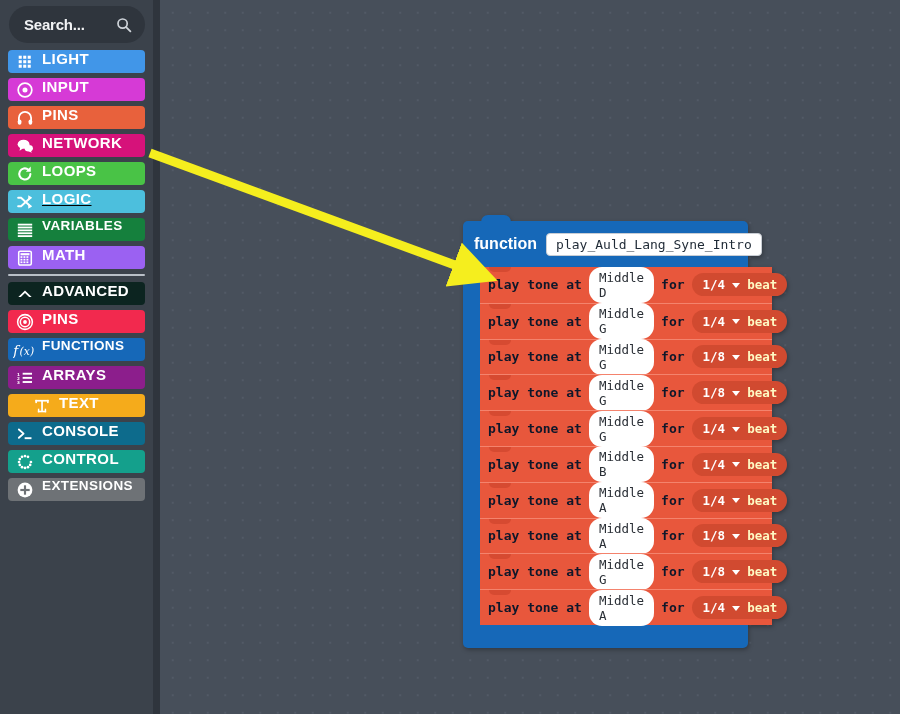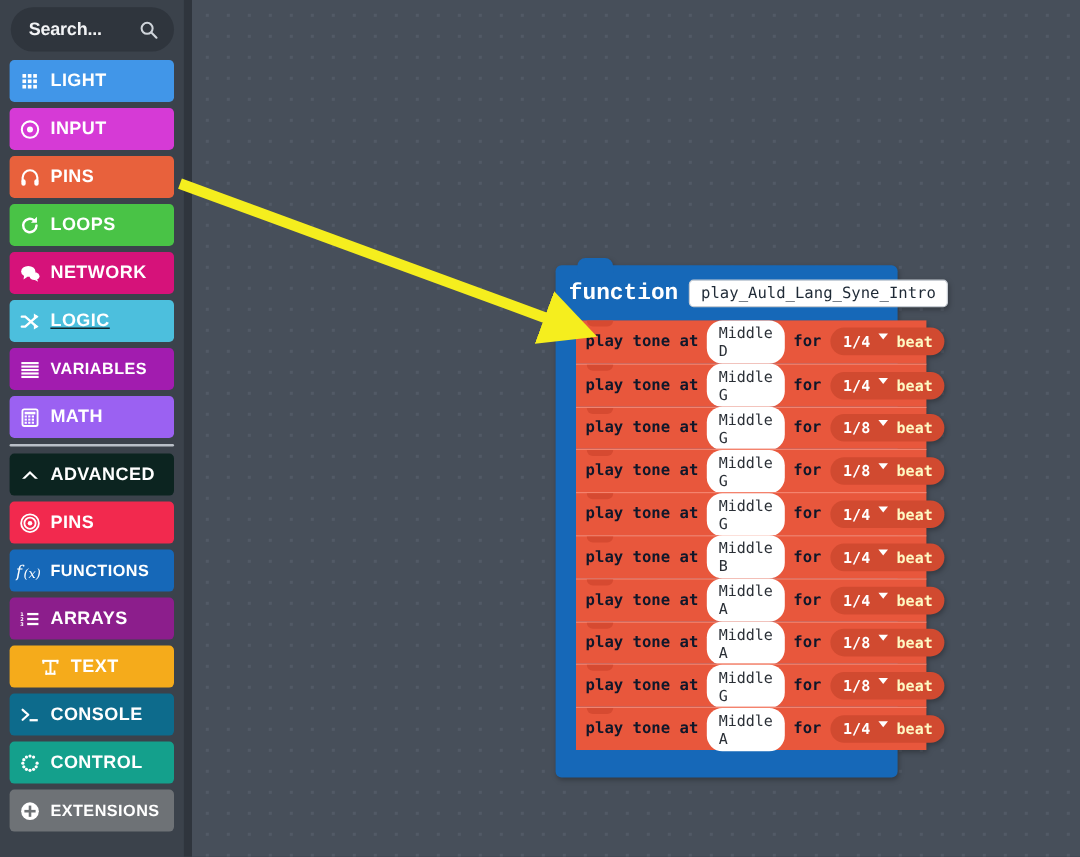--- a/index.html
+++ b/index.html
@@ -49,23 +49,23 @@
     font-size: 15px;
     font-weight: bold;
     letter-spacing: -0.2px;
   }
   .search-glass { width: 16px; height: 16px; flex: 0 0 auto; }
 
   #cat-list { position: absolute; left: 0; top: 50px; width: 153px; }
   .cat {
     position: relative;
     margin: 0 8px 5px 8px;
-    height: 35px;
+    height: 23px;
     border-radius: 4px;
-    display: flex; align-items: center;
+    display: flex; 
     cursor: pointer;
     overflow: hidden;
   }
   .cat .ico {
     width: 34px; flex: 0 0 34px;
     display: flex; align-items: center; justify-content: center;
     color: #fff;
   }
   .cat .ico svg { display: block; }
   .cat .lbl {
@@ -101,22 +101,22 @@
   .fn-head::before {     
     content: "";
     position: absolute;
     left: 18px; top: -6px;
     width: 30px; height: 12px;
     background: #1668b8;
     border-radius: 7px 7px 0 0;
   }
   .fn-word {
     color: #ffffff;
-    font-family: Liberation Mono, monospace;
-    font-size: 19px;
+    font-family: Liberation Sans, sans-serif;
+    font-size: 16px;
     font-weight: bold;
     margin-right: 9px;
   }
   .fn-name-field {
     background: #ffffff;
     border: 1px solid #c8cdd4;
     border-radius: 4px;
     padding: 3px 9px;
     color: #1f2a36;
     font-family: "DejaVu Sans Mono", "Liberation Mono", monospace;
@@ -169,21 +169,21 @@
     color: #2a2f36;
     font-family: "DejaVu Sans Mono", "Liberation Mono", monospace;
     font-size: 12.5px;
     cursor: pointer;
   }
   .beat-field {
     background: #d14a30;
     border-radius: 13px;
     padding: 4px 10px 4px 11px;
     margin-left: 7px;
-    display: flex; align-items: flex-start;
+    display: flex; align-items: center;
     cursor: pointer;
   }
   .beat-val {
     color: #ffffff;
     font-family: "DejaVu Sans Mono", "Liberation Mono", monospace;
     font-size: 12.5px;
     font-weight: bold;
   }
   .caret {
     width: 0; height: 0;
@@ -251,52 +251,52 @@
         <div class="cat" style="background: rgb(232, 97, 60);">
           <span class="ico">
             <svg viewBox="0 0 20 20" width="18" height="18">
               <path d="M3.2 13.2V10a6.8 6.8 0 0 1 13.6 0v3.2" fill="none" stroke="white" stroke-width="2" stroke-linecap="round"></path>
               <rect x="2" y="11.6" width="4" height="6" rx="2" fill="white"></rect>
               <rect x="14" y="11.6" width="4" height="6" rx="2" fill="white"></rect>
             </svg>
           </span>
           <span class="lbl">PINS</span>
         </div>
-        <div class="cat" style="background: rgb(73, 195, 70);">
-          <span class="ico">
-            <svg viewBox="0 0 20 20" width="18" height="18">
-              <path d="M16 10a6.2 6.2 0 1 1-2.2-4.8" fill="none" stroke="white" stroke-width="2.3" stroke-linecap="round"></path>
-              <path d="M16.4 1.8 L16.4 7.4 L10.9 7.4 z" fill="white"></path>
-            </svg>
-          </span>
-          <span class="lbl">LOOPS</span>
-        </div>
         <div class="cat" style="background: rgb(214, 18, 122);">
           <span class="ico">
             <svg viewBox="0 0 20 20" width="18" height="18">
               <ellipse cx="8.4" cy="8" rx="6.6" ry="5" fill="white"></ellipse>
               <path d="M4.6 11.6 L4 15.4 L8 12.6 z" fill="white"></path>
               <ellipse cx="14.2" cy="12.4" rx="4.6" ry="3.6" fill="white"></ellipse>
               <path d="M16.4 15 L17.6 17.6 L14 15.8 z" fill="white"></path>
             </svg>
           </span>
           <span class="lbl">NETWORK</span>
         </div>
+        <div class="cat" style="background: rgb(73, 195, 70);">
+          <span class="ico">
+            <svg viewBox="0 0 20 20" width="18" height="18">
+              <path d="M16 10a6.2 6.2 0 1 1-2.2-4.8" fill="none" stroke="white" stroke-width="2.3" stroke-linecap="round"></path>
+              <path d="M16.4 1.8 L16.4 7.4 L10.9 7.4 z" fill="white"></path>
+            </svg>
+          </span>
+          <span class="lbl">LOOPS</span>
+        </div>
         <div class="cat" style="background: rgb(76, 191, 221); text-decoration: underline;">
           <span class="ico">
             <svg viewBox="0 0 20 20" width="18" height="18">
               <path d="M2.4 5.4 h3.2 L16 14.6" fill="none" stroke="white" stroke-width="2.2" stroke-linecap="round"></path>
               <path d="M2.4 14.6 h3.2 L16 5.4" fill="none" stroke="white" stroke-width="2.2" stroke-linecap="round"></path>
               <path d="M13.6 2.6 L18 5.4 L13.6 8.2 z" fill="white"></path>
               <path d="M13.6 11.8 L18 14.6 L13.6 17.4 z" fill="white"></path>
             </svg>
           </span>
           <span class="lbl">LOGIC</span>
         </div>
-        <div class="cat small" style="background: #a21caf;">
+        <div class="cat small" style="background: #15803d;">
           <span class="ico">
             <svg viewBox="0 0 20 20" width="18" height="18">
               <rect x="2" y="3" width="16" height="2" fill="white"></rect>
               <rect x="2" y="6.2" width="16" height="2" fill="white"></rect>
               <rect x="2" y="9.4" width="16" height="2" fill="white"></rect>
               <rect x="2" y="12.600000000000001" width="16" height="2" fill="white"></rect>
               <rect x="2" y="15.8" width="16" height="2" fill="white"></rect>
             </svg>
           </span>
           <span class="lbl">VARIABLES</span>

